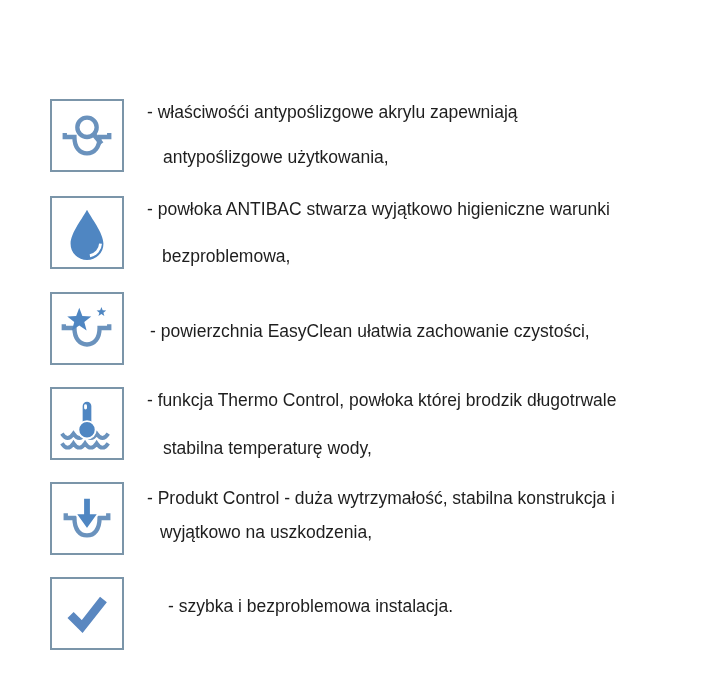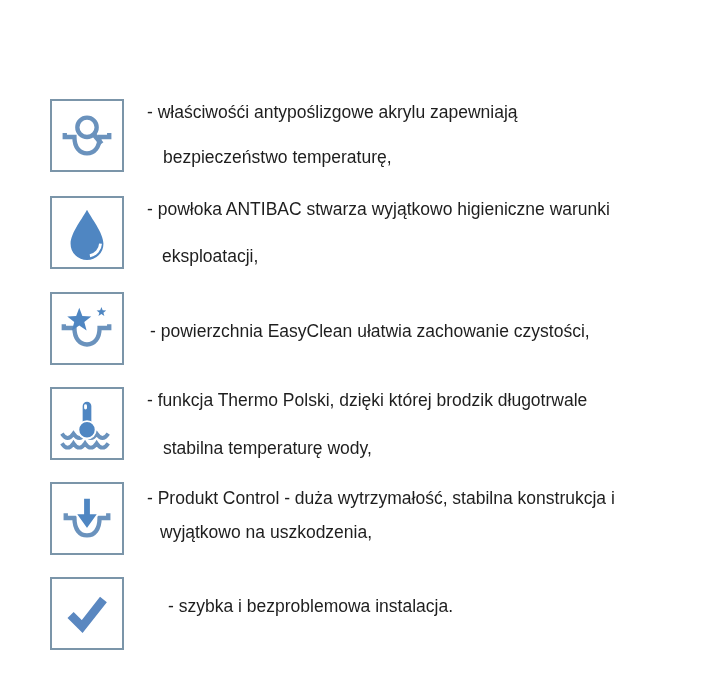--- a/index.html
+++ b/index.html
@@ -36,32 +36,32 @@
 
   <div>
     <div class="icon-box" style="top:99px">
       <svg width="58" height="58" viewBox="0 0 60 60">
         <path class="st" d="M7 27 L7 31 L17 31 C17 42 22.5 48 30 48 C37.5 48 43 42 43 31 L53 31 L53 27" stroke-width="4.5"></path>
         <circle cx="30" cy="21" r="10" fill="#ffffff" stroke="#6a92bd" stroke-width="4.5"></circle>
         <line x1="37.5" y1="29" x2="45" y2="38" stroke="#6a92bd" stroke-width="5"></line>
       </svg>
     </div>
     <div class="t" style="left:147px; top:101px">- właściwośći antypoślizgowe akrylu zapewniają</div>
-    <div class="t" style="left:163px; top:146px">bezpieczeństwo temperaturę,</div>
+    <div class="t" style="left:163px; top:146px">antypoślizgowe użytkowania,</div>
   </div>
 
   <div>
     <div class="icon-box" style="top:196px">
       <svg width="58" height="58" viewBox="0 0 60 60">
         <path class="fl" d="M30 6 C26 14 13 30 13 41 A17 17 0 0 0 47 41 C47 30 34 14 30 6 Z"></path>
         <path d="M44 41 A13.5 13.5 0 0 1 33 53.5" fill="none" stroke="#ffffff" stroke-width="3"></path>
       </svg>
     </div>
     <div class="t" style="left:147px; top:198px">- powłoka ANTIBAC stwarza wyjątkowo higieniczne warunki</div>
-    <div class="t" style="left:162px; top:245px">eksploatacji,</div>
+    <div class="t" style="left:162px; top:245px">bezproblemowa,</div>
   </div>
 
   <div>
     <div class="icon-box" style="top:292px">
       <svg width="58" height="58" viewBox="0 0 60 60">
         <path class="st" d="M6 25 L6 29 L17 29 C17 40 22.5 46 30 46 C37.5 46 43 40 43 29 L53 29 L53 25" stroke-width="4.5"></path>
         <polygon class="fl" points="22,8 25.2,16.6 34.4,17 27.2,22.7 29.6,31.5 22,26.5 14.4,31.5 16.8,22.7 9.6,17 18.8,16.6"></polygon>
         <polygon class="fl" transform="translate(36.5,4) scale(0.40)" points="21,8 24.2,16.6 33.4,17 26.2,22.7 28.6,31.5 21,26.5 13.4,31.5 15.8,22.7 8.6,17 17.8,16.6"></polygon>
       </svg>
     </div>
@@ -71,21 +71,21 @@
   <div>
     <div class="icon-box" style="top:387px">
       <svg width="58" height="58" viewBox="0 0 60 60">
         <path class="st" d="M4 40 Q10 49 16 40 Q22 49 28 40 Q34 49 40 40 Q46 49 52 40" stroke-width="4"></path>
         <path class="st" d="M4 50 Q10 59 16 50 Q22 59 28 50 Q34 59 40 50 Q46 59 52 50" stroke-width="4"></path>
         <rect x="24.5" y="6" width="11" height="28" rx="5.5" fill="#4f86c2" stroke="#ffffff" stroke-width="2"></rect>
         <circle cx="30" cy="36" r="9" fill="#4f86c2" stroke="#ffffff" stroke-width="2"></circle>
         <rect x="27" y="9.5" width="3" height="5.5" rx="1.5" fill="#ffffff"></rect>
       </svg>
     </div>
-    <div class="t" style="left:147px; top:389px">- funkcja Thermo Polski, dzięki której brodzik długotrwale</div>
+    <div class="t" style="left:147px; top:389px">- funkcja Thermo Control, powłoka której brodzik długotrwale</div>
     <div class="t" style="left:163px; top:437px">stabilna temperaturę wody,</div>
   </div>
 
   <div>
     <div class="icon-box" style="top:482px">
       <svg width="58" height="58" viewBox="0 0 60 60">
         <path class="st" d="M8 24 L8 29 L17 29 C17 41 22.5 47 30 47 C37.5 47 43 41 43 29 L52 29 L52 24" stroke-width="4.5"></path>
         <polygon points="26,8 34,8 34,24 42,24 30,41 18,24 26,24" fill="#4f86c2" stroke="#ffffff" stroke-width="2"></polygon>
       </svg>
     </div>

